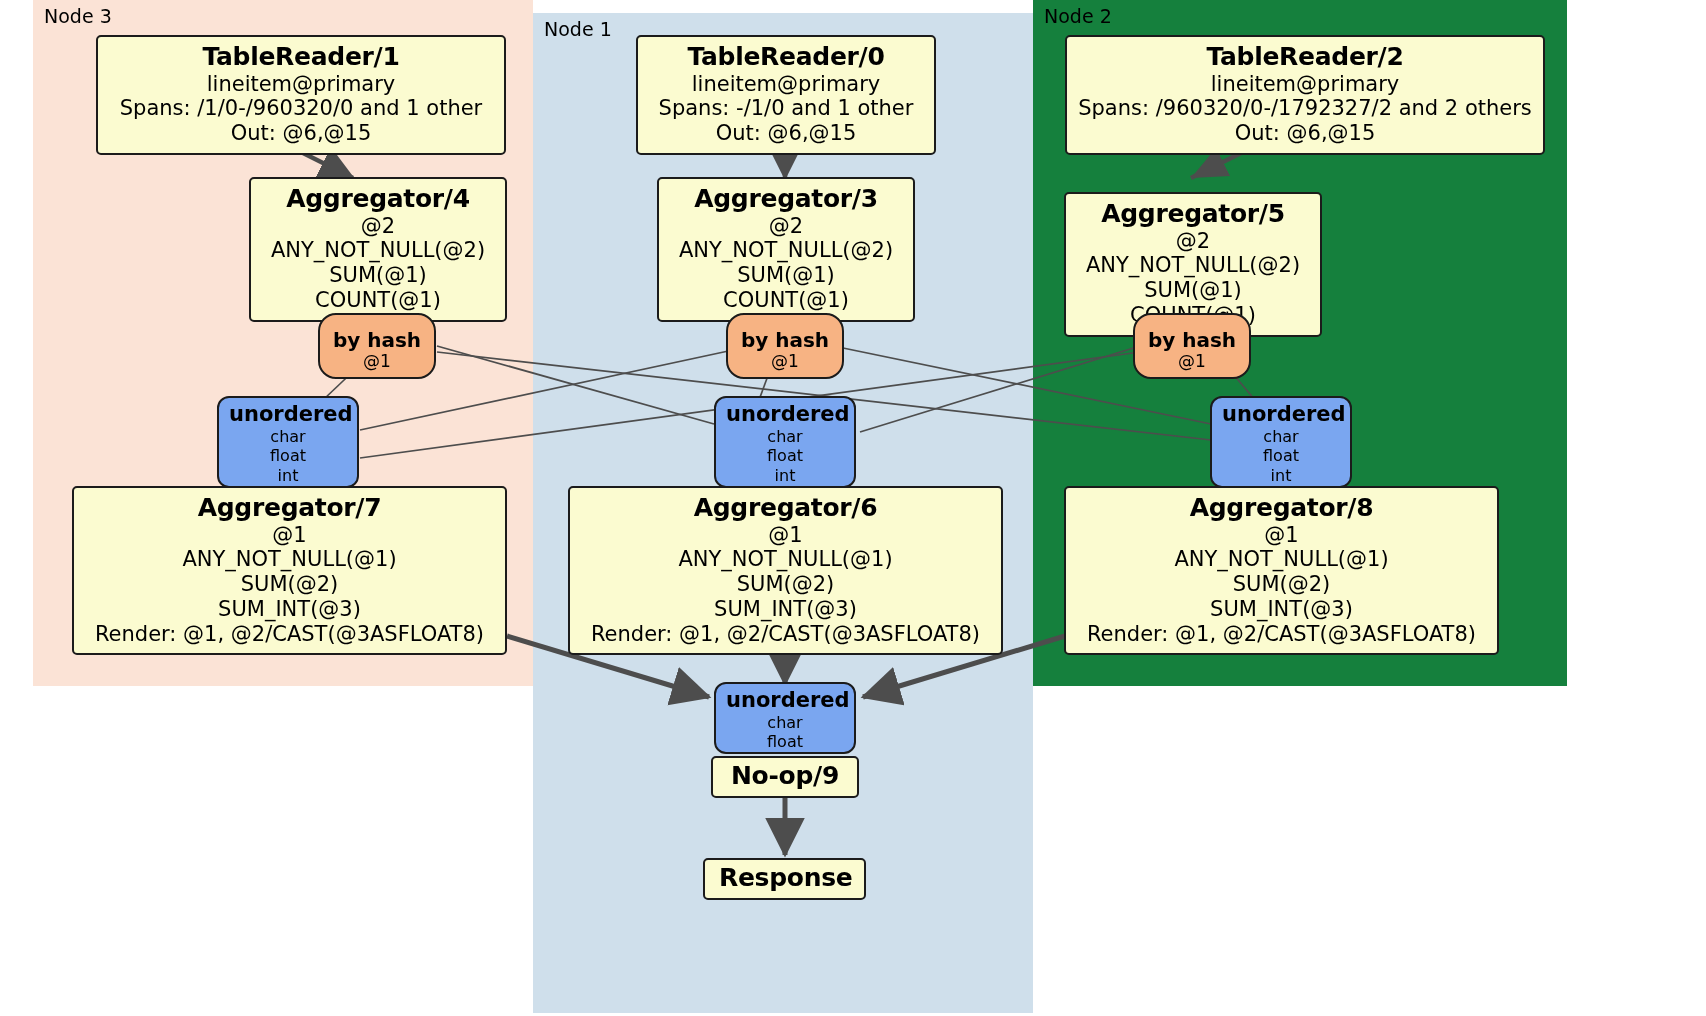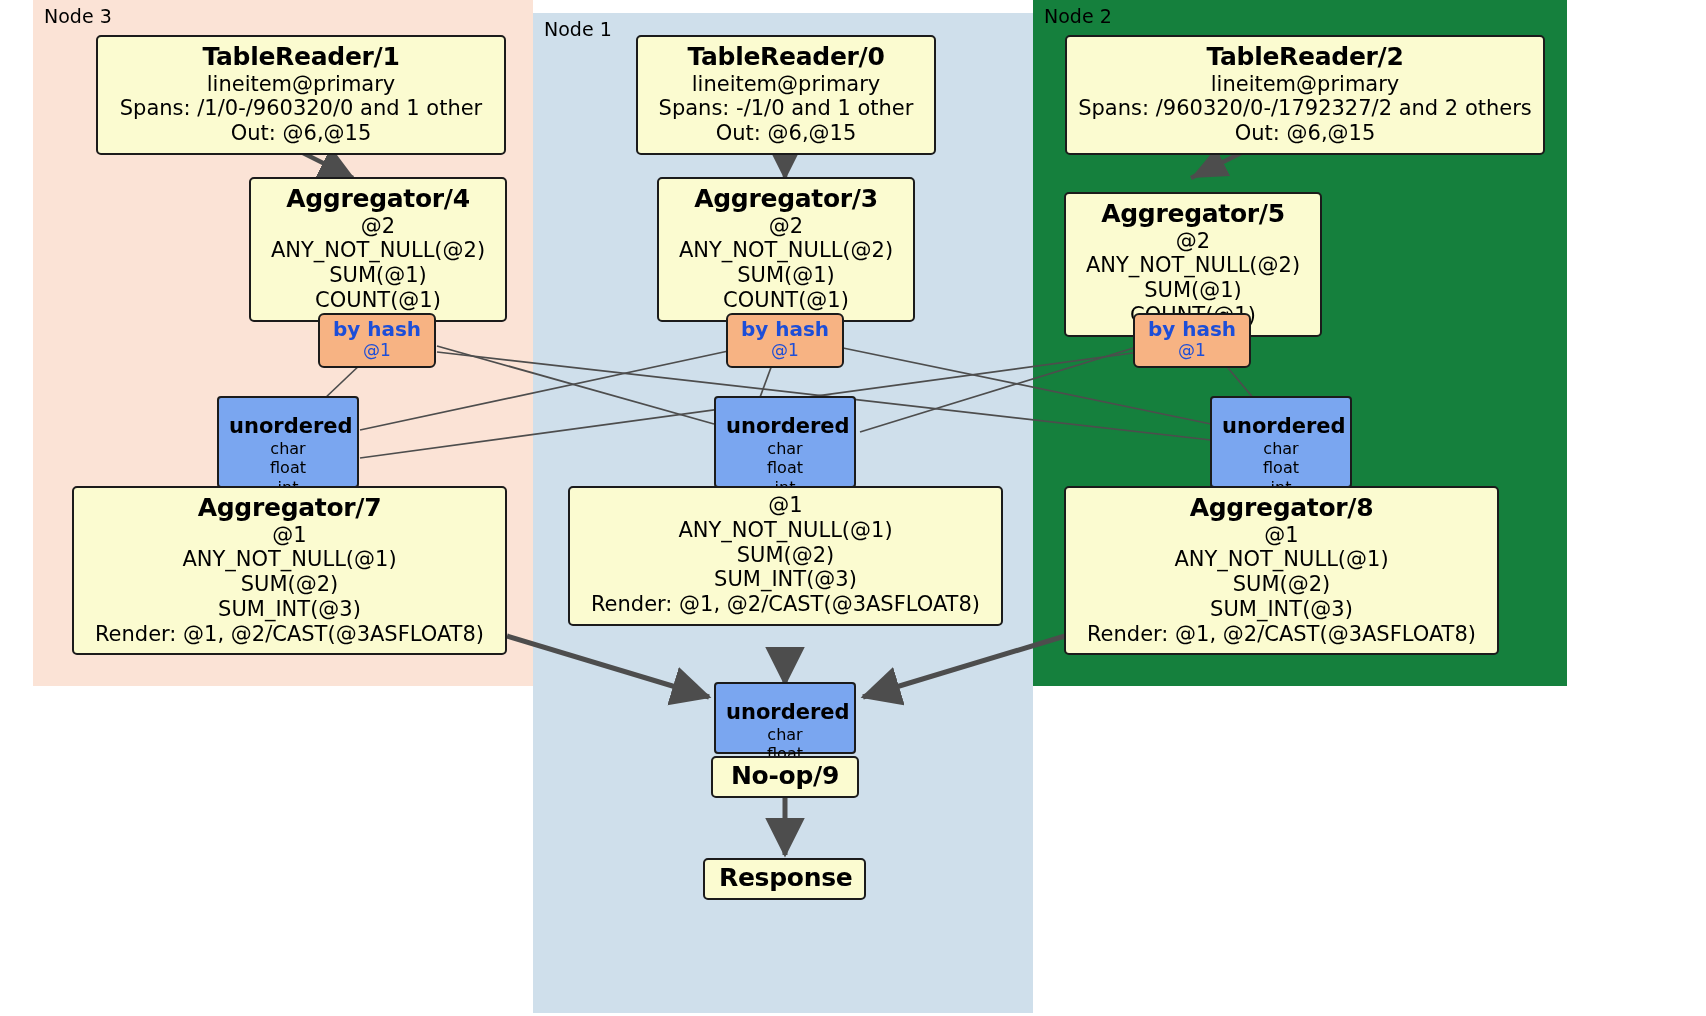--- a/index.html
+++ b/index.html
@@ -69,44 +69,44 @@
   }
   .proc.compact .title {
     font-size: 25px;
   }
 
   .router {
     position: absolute;
     box-sizing: border-box;
     background: #f7b383;
     border: 2px solid #1b1b1b;
-    border-radius: 6px;
+    border-radius: 18px;
     text-align: center;
-    padding: 3px 10px 5px 10px;
-    color: #1d4ed8;
+    padding: 14px 10px 5px 10px;
+    color: #000000;
     line-height: 1.15;
   }
   .router .title {
     font-weight: bold;
     font-size: 20px;
     white-space: nowrap;
   }
   .router .line {
     font-size: 17px;
     white-space: nowrap;
   }
 
   .sync {
     position: absolute;
     box-sizing: border-box;
     background: #7aa6f0;
     border: 2px solid #1b1b1b;
-    border-radius: 4px;
+    border-radius: 12px;
     text-align: center;
-    padding: 16px 10px 6px 10px;
+    padding: 4px 10px 6px 10px;
     color: #000000;
     line-height: 1.2;
   }
   .sync .title {
     font-weight: bold;
     font-size: 21px;
     white-space: nowrap;
   }
   .sync .line {
     font-size: 16px;
@@ -247,20 +247,21 @@
   <div class="proc" style="left:39px; top:486px; width:435px;">
     <div class="title">Aggregator/7</div>
     <div class="line">@1</div>
     <div class="line">ANY_NOT_NULL(@1)</div>
     <div class="line">SUM(@2)</div>
     <div class="line">SUM_INT(@3)</div>
     <div class="line">Render: @1, @2/CAST(@3ASFLOAT8)</div>
   </div>
 
   <div class="proc" style="left:535px; top:486px; width:435px;">
+    <div class="title">Aggregator/6</div>
     <div class="line">@1</div>
     <div class="line">ANY_NOT_NULL(@1)</div>
     <div class="line">SUM(@2)</div>
     <div class="line">SUM_INT(@3)</div>
     <div class="line">Render: @1, @2/CAST(@3ASFLOAT8)</div>
   </div>
 
   <div class="proc" style="left:1031px; top:486px; width:435px;">
     <div class="title">Aggregator/8</div>
     <div class="line">@1</div>

